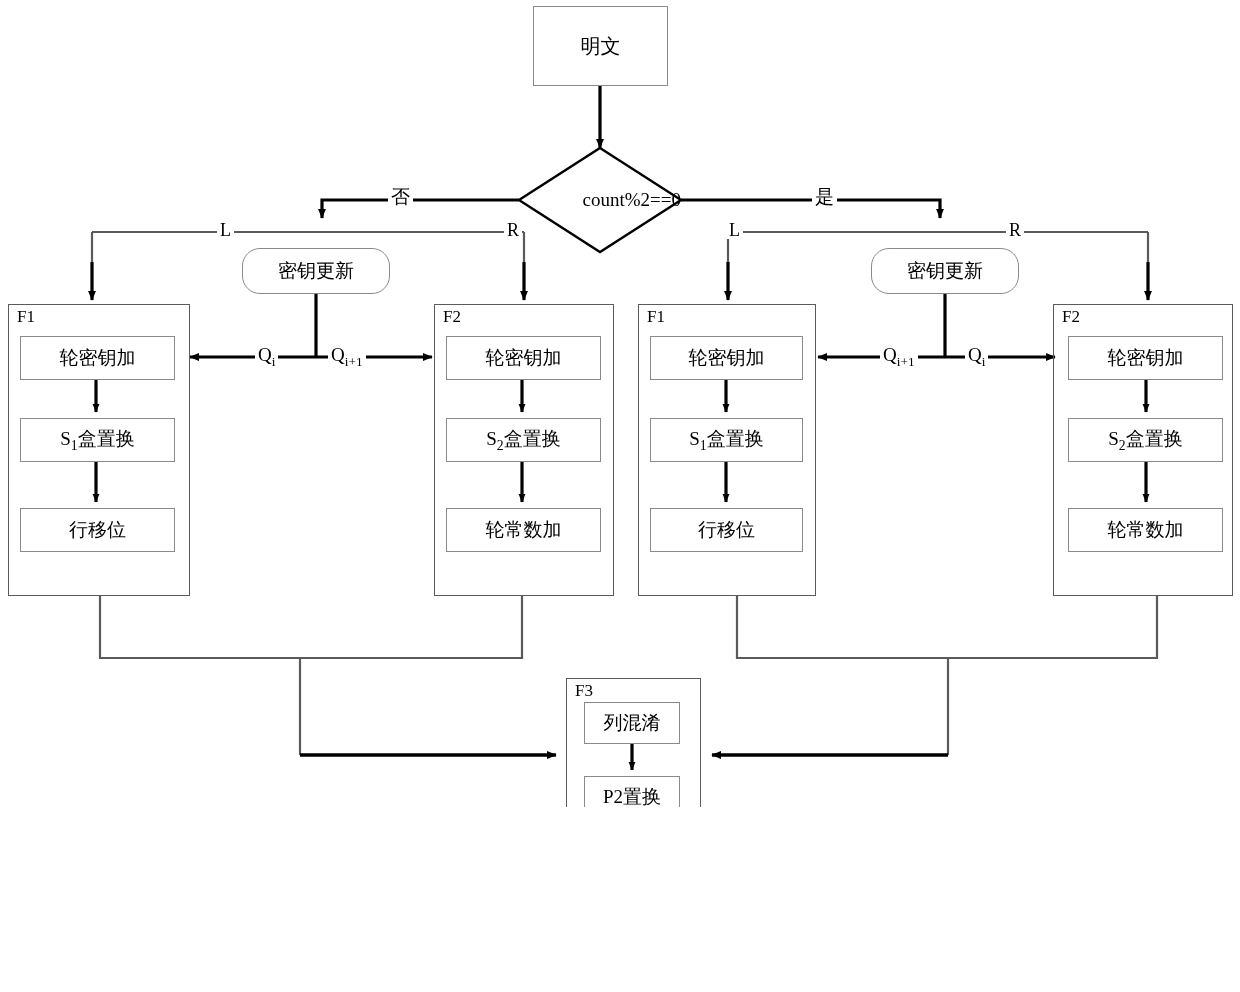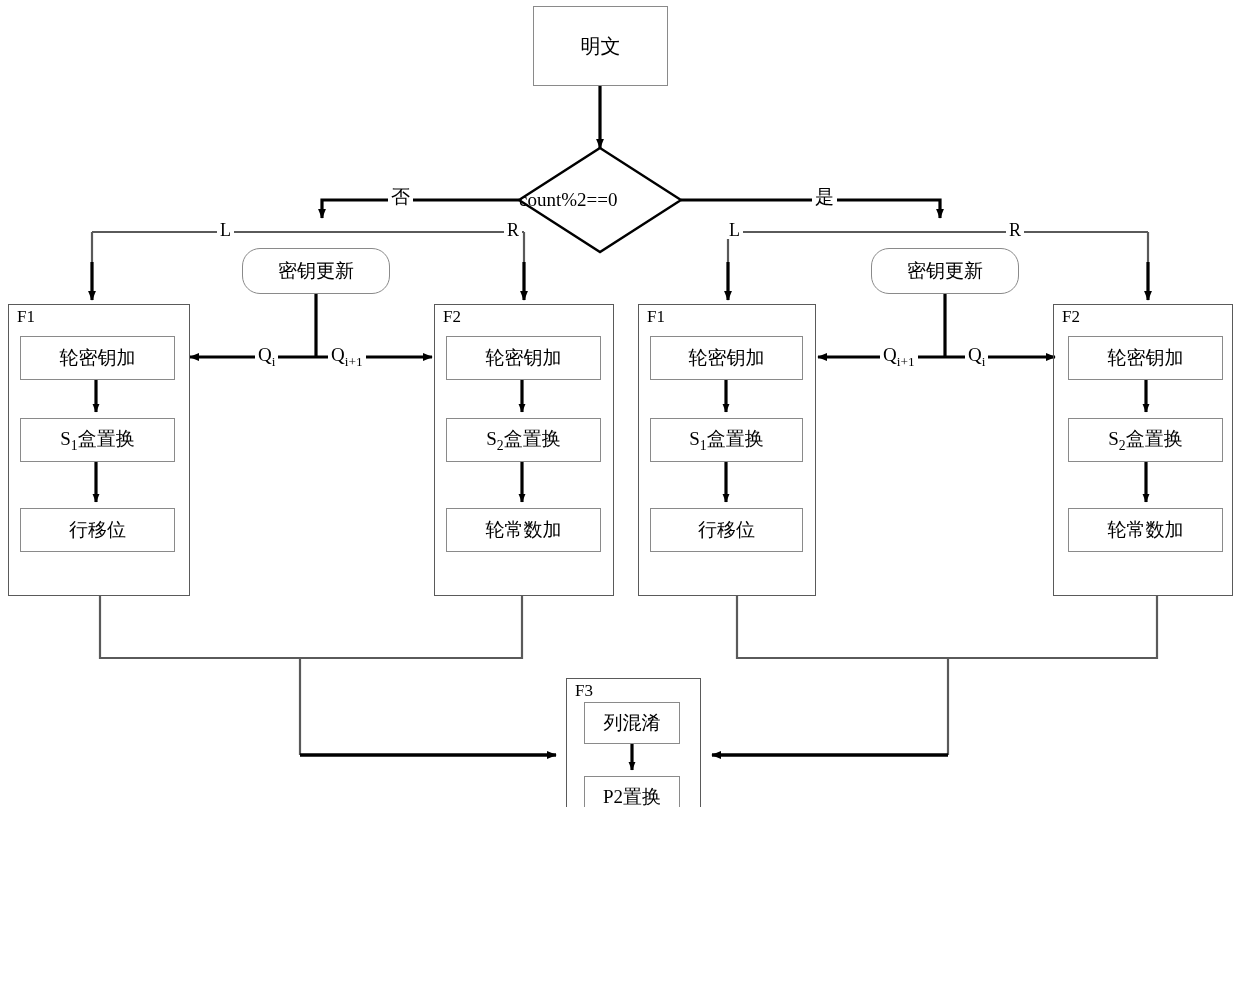--- a/index.html
+++ b/index.html
@@ -80,21 +80,21 @@
     position: absolute;
   }
   .diamond-text {
     position: absolute;
     left: 0;
     top: 0;
     width: 100%;
     height: 100%;
     display: flex;
     align-items: center;
-    justify-content: flex-start;
+    justify-content: flex-end;
     font-size: 19px;
     color: #000;
   }
   .edge-label {
     position: absolute;
     background: #ffffff;
     font-size: 19px;
     color: #000;
     padding: 0 3px;
     line-height: 1;

